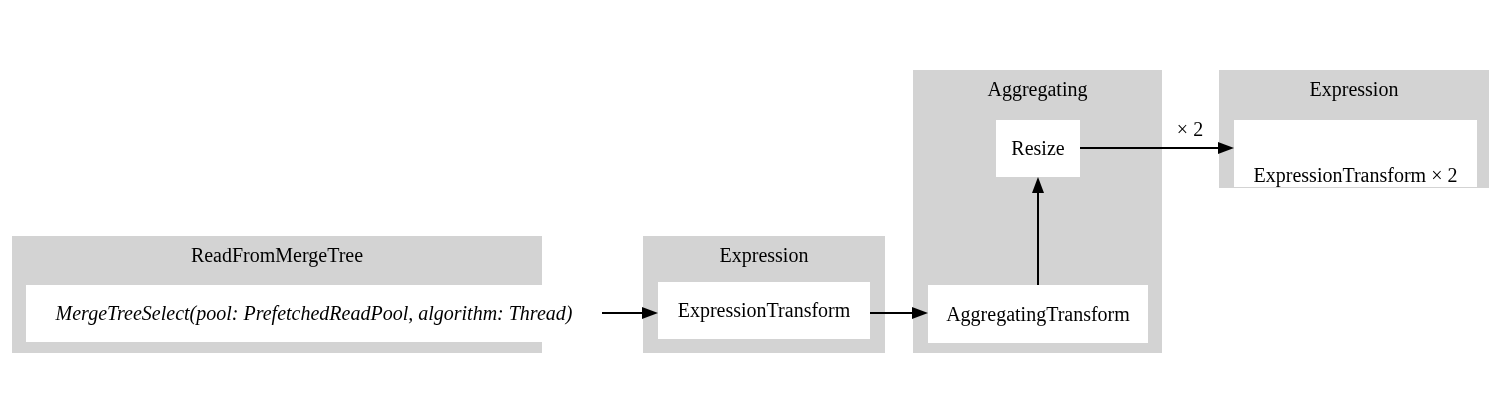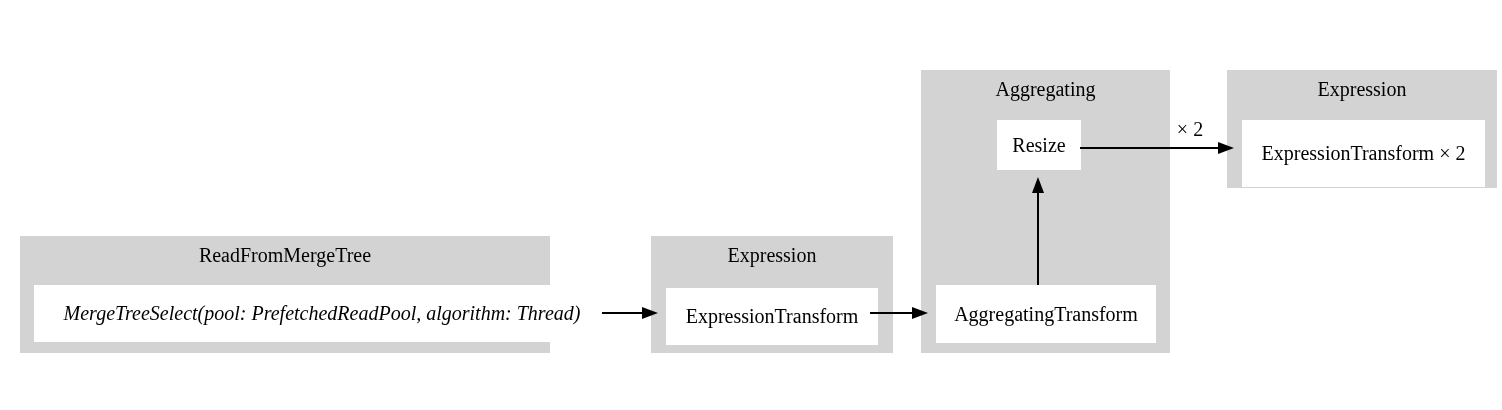--- a/index.html
+++ b/index.html
@@ -7,21 +7,21 @@
   body { font-family: "Liberation Serif", serif; }
   .canvas {
     position: relative;
     width: 1502px;
     height: 410px;
     background: var(--page-background, #ffffff);
     color: var(--text, #000000);
     font-size: 20px;
     overflow: hidden;
   }
-  .cluster { position: absolute; background: var(--cluster-fill, #d3d3d3); margin-left: 8px; }
+  .cluster { position: absolute; background: var(--cluster-fill, #d3d3d3); }
   .cluster-label {
     position: absolute; top: 8px; left: 0; right: 0;
     text-align: center; white-space: nowrap;
   }
   .node {
     position: absolute;
     background: var(--node-fill, #ffffff);
     display: flex; align-items: center; justify-content: center;
     white-space: nowrap;
   }
@@ -41,24 +41,24 @@
   .edge-label { position: absolute; text-align: center; white-space: nowrap; }
 
   
   #cluster-read        { left: 12px;   top: 236px; width: 530px; height: 117px; }
   #cluster-expr1       { left: 643px;  top: 236px; width: 242px; height: 117px; }
   #cluster-agg         { left: 913px;  top: 70px;  width: 249px; height: 283px; }
   #cluster-expr2       { left: 1219px; top: 70px;  width: 270px; height: 118px; }
 
   
   #node-mergetreeselect      { left: 14px; top: 49px;  width: 576px; height: 57px; font-style: italic; }
-  #node-expressiontransform  { left: 15px; top: 52px;  width: 212px; height: 57px; }
-  #node-resize               { left: 76px; top: 50px;  width: 84px;  height: 50px; }
+  #node-expressiontransform  { left: 15px; top: 46px;  width: 212px; height: 57px; }
+  #node-resize               { left: 83px; top: 50px;  width: 84px;  height: 57px; }
   #node-aggregatingtransform { left: 15px; top: 215px; width: 220px; height: 58px; }
-  #node-expressiontransform2 { left: 15px; top: 50px;  width: 243px; height: 67px; }
+  #node-expressiontransform2 { left: 15px; top: 50px;  width: 243px; height: 67px; align-items: flex-end; }
 
   
   #edge1-line { left: 602px;  top: 312px; width: 41px;  height: 2px; }
   #edge1-head { left: 642px;  top: 307px; }
   #edge2-line { left: 870px;  top: 312px; width: 43px;  height: 2px; }
   #edge2-head { left: 912px;  top: 307px; }
   #edge3-line { left: 1037px; top: 192px; width: 2px;   height: 93px; }
   #edge3-head { left: 1032px; top: 177px; }
   #edge4-line { left: 1080px; top: 147px; width: 139px; height: 2px; }
   #edge4-head { left: 1218px; top: 142px; }

